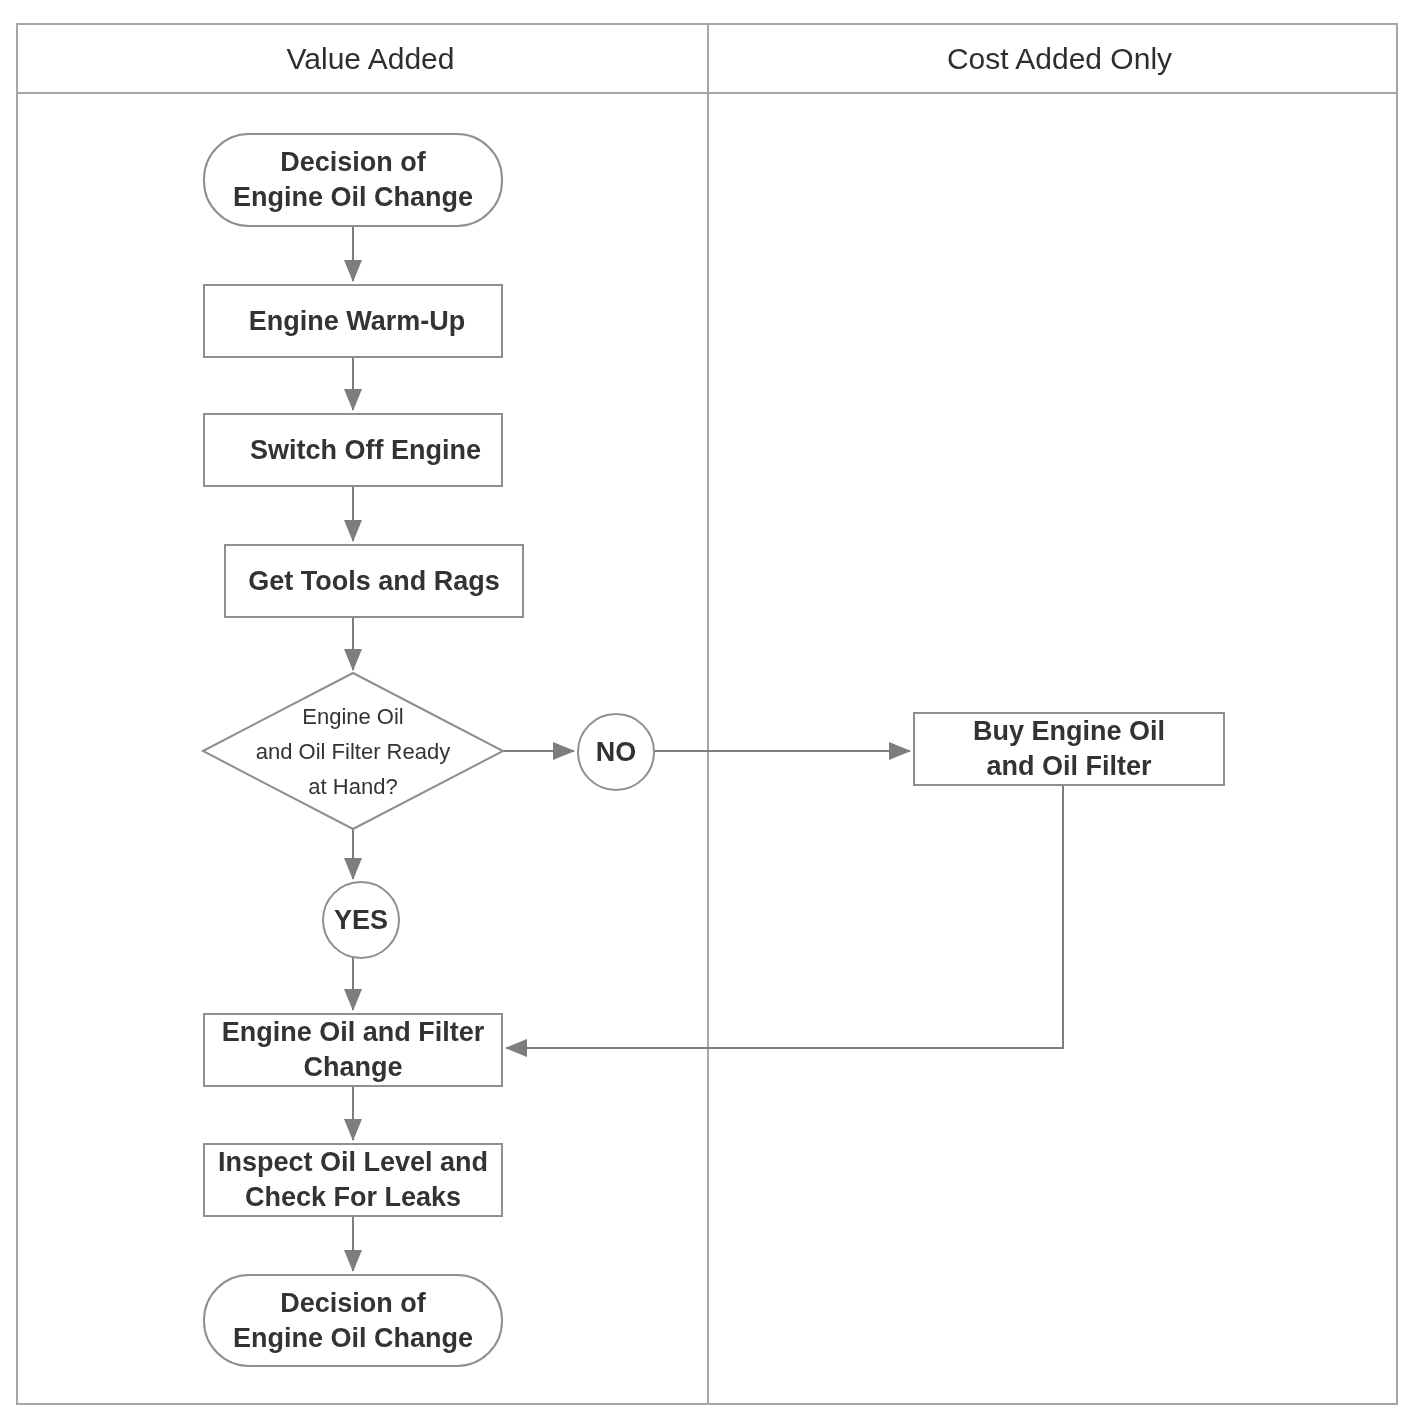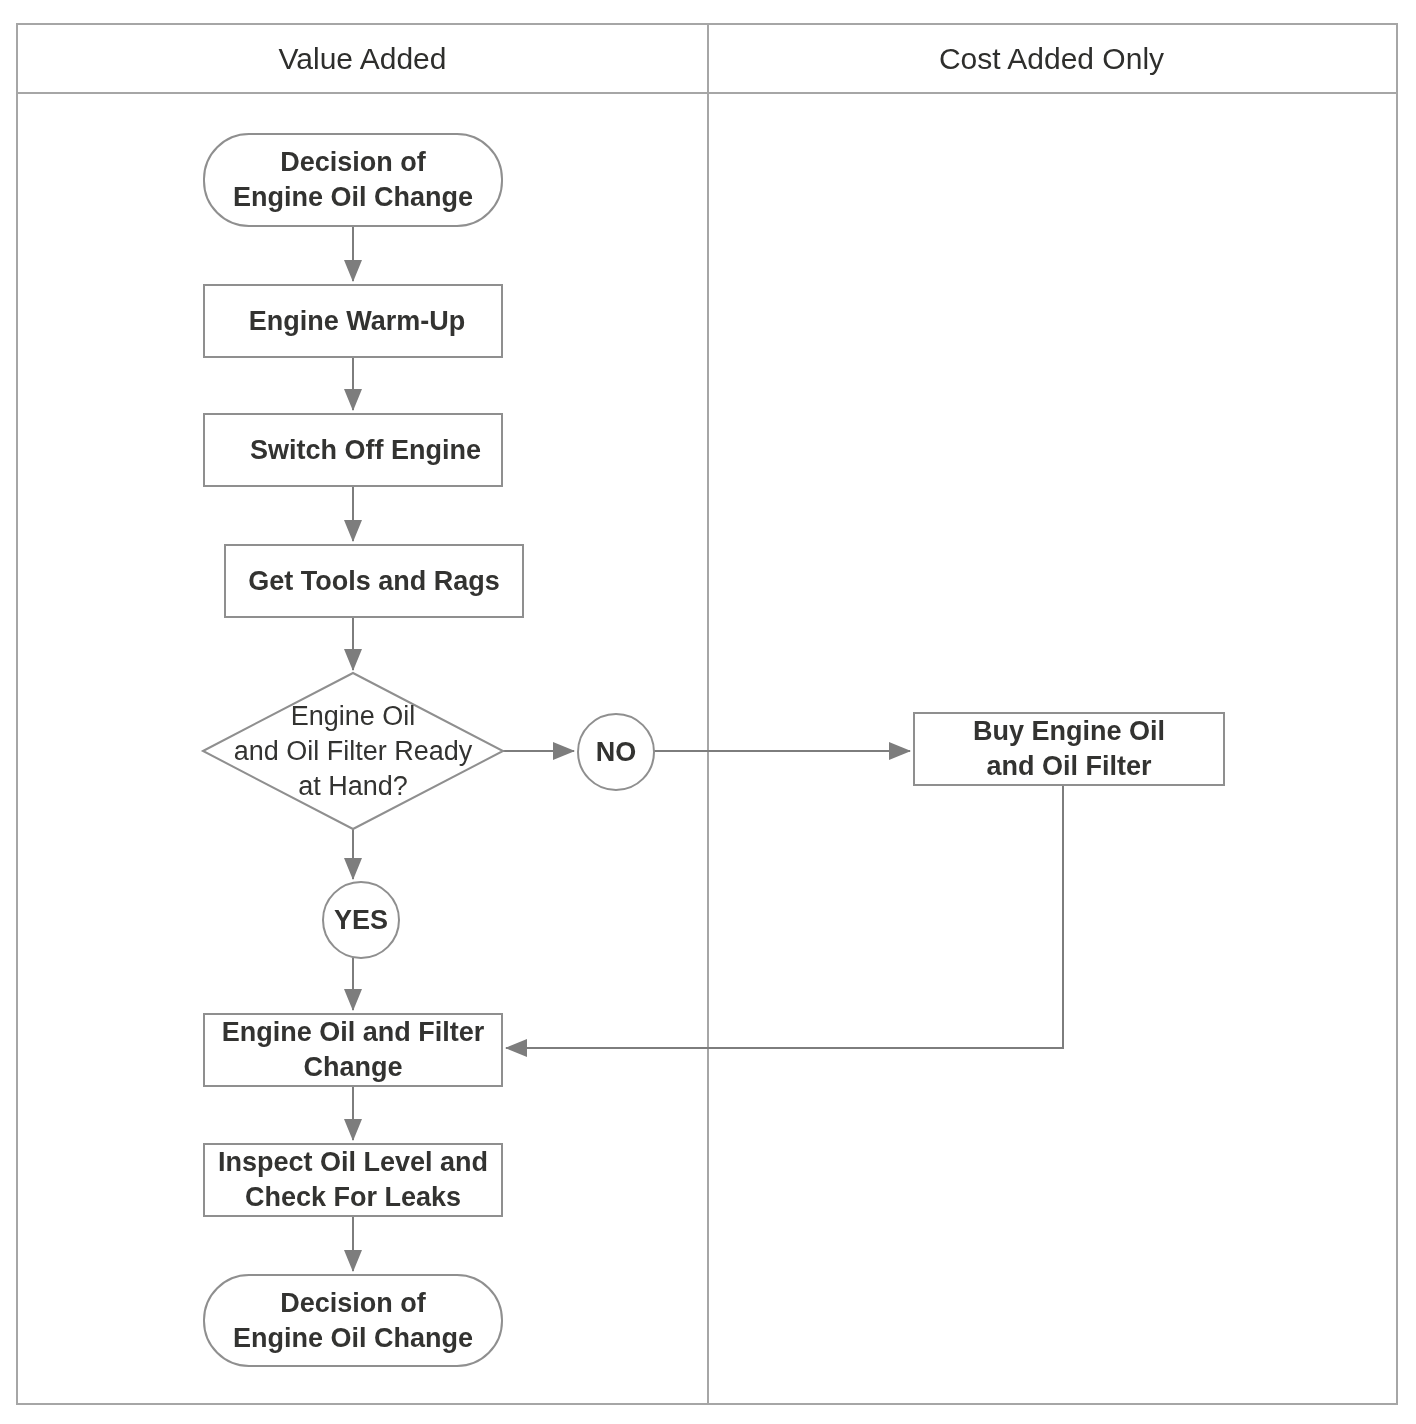--- a/index.html
+++ b/index.html
@@ -36,20 +36,21 @@
     left: 707px; top: 23px;
     width: 2px; height: 1382px;
     background: #a6a6a6;
   }
   .lane-title {
     position: absolute;
     top: 23px; height: 71px;
     display: flex; align-items: center; justify-content: center;
     font-size: 30px;
     color: #2e2e2c;
+    margin-left: 8px;
   }
   .lane-title.left  { left: 18px;  width: 689px; }
   .lane-title.right { left: 709px; width: 685px; }
 
   
   svg.wires {
     position: absolute;
     left: 0; top: 0;
     width: 1416px; height: 1424px;
   }
@@ -67,21 +68,21 @@
     white-space: pre-line;
     color: #333331;
     font-weight: bold;
   }
   .terminator { border-radius: 46px; }
   .connector-circle { border-radius: 50%; }
   .diamond-label {
     position: absolute;
     display: flex; align-items: center; justify-content: center;
     text-align: center;
-    font-size: 27px;
+    font-size: 22px;
     line-height: 35px;
     white-space: pre-line;
     background: transparent;
     color: #333331;
   }
 </style>
 </head>
 <body>
 
 <div class="canvas">

